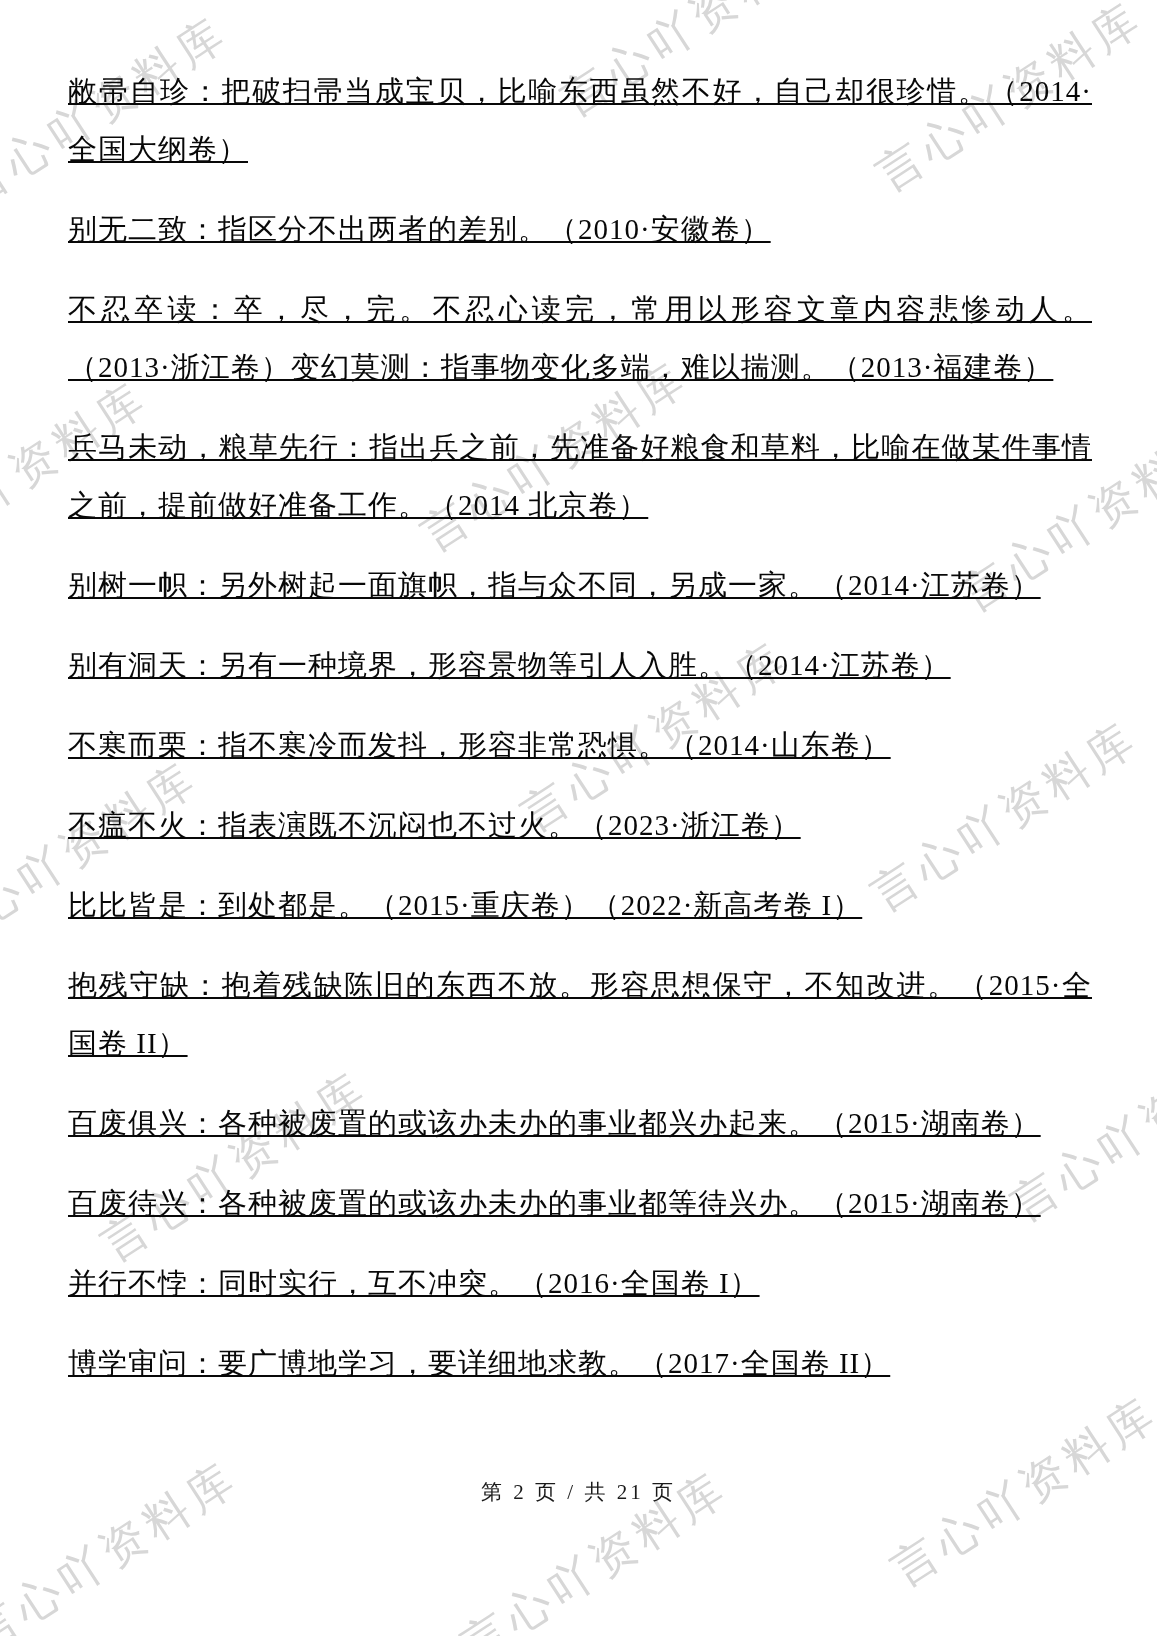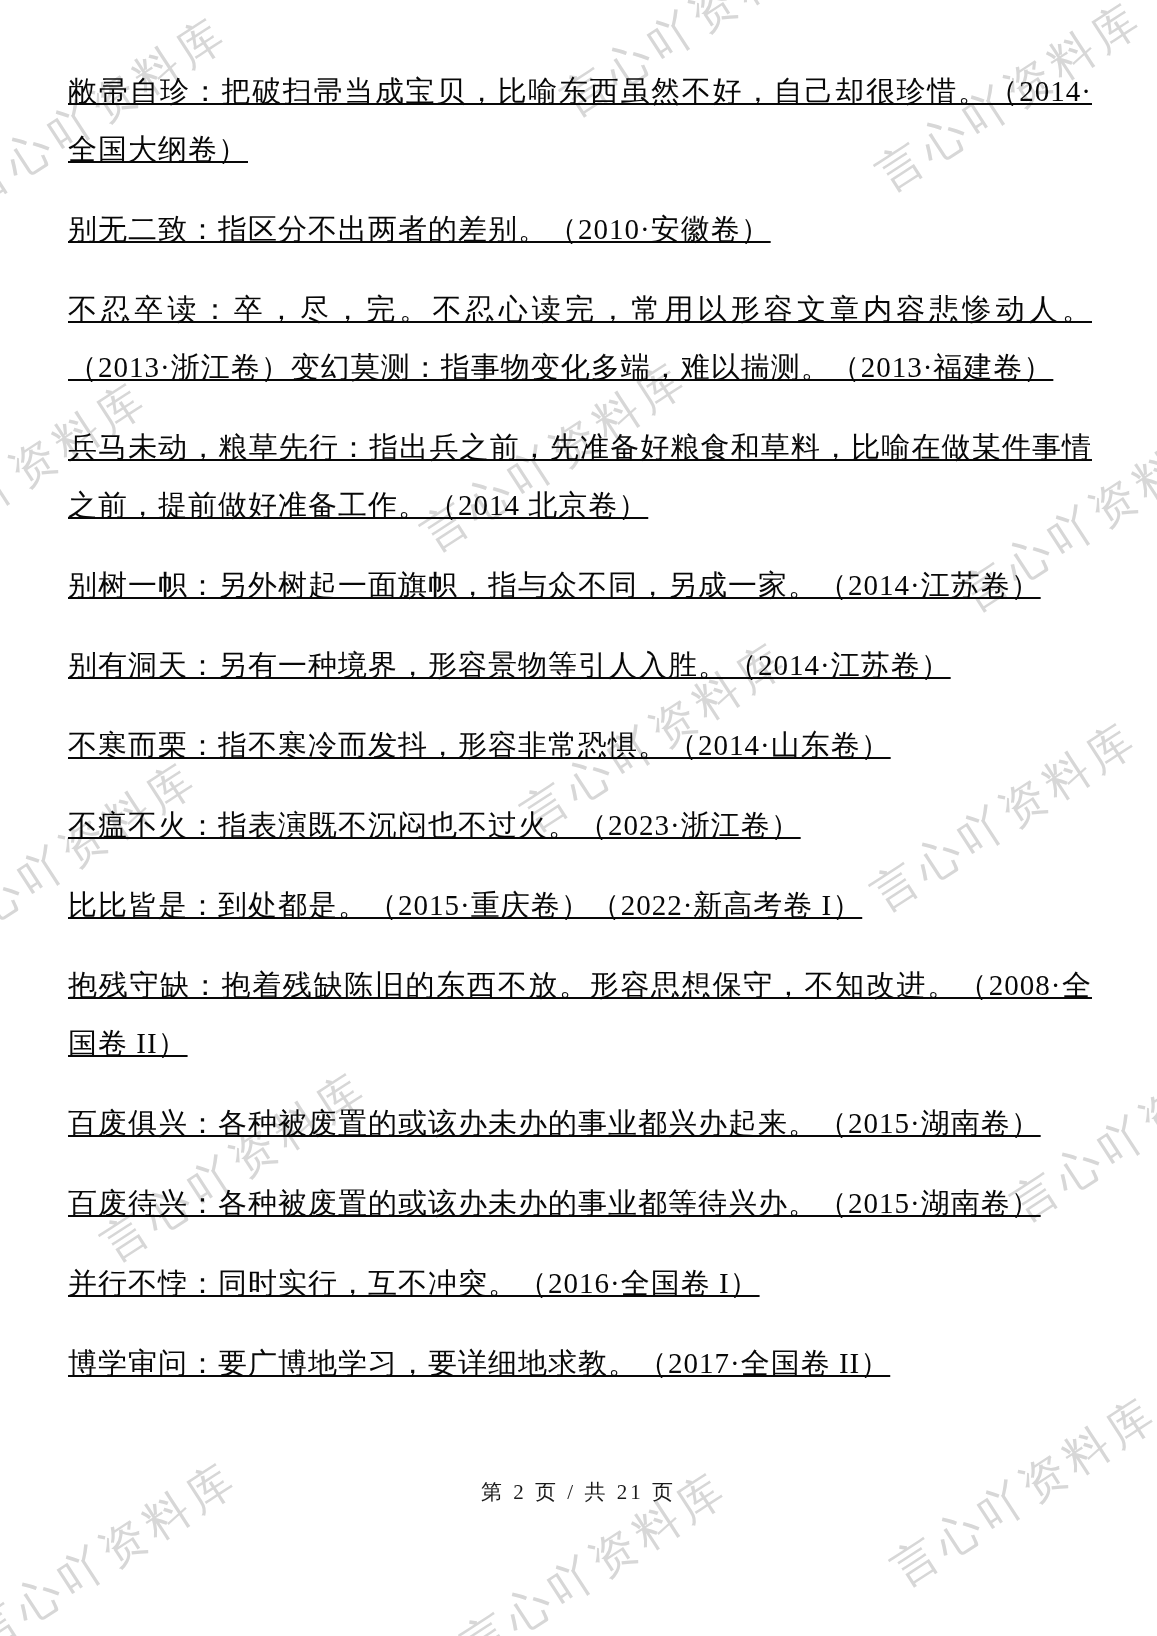--- a/index.html
+++ b/index.html
@@ -100,21 +100,21 @@
   <div class="content">
     <p class="entry">敝帚自珍：把破扫帚当成宝贝，比喻东西虽然不好，自己却很珍惜。（2014·全国大纲卷）</p>
     <p class="entry">别无二致：指区分不出两者的差别。（2010·安徽卷）</p>
     <p class="entry">不忍卒读：卒，尽，完。不忍心读完，常用以形容文章内容悲惨动人。（2013·浙江卷）变幻莫测：指事物变化多端，难以揣测。（2013·福建卷）</p>
     <p class="entry">兵马未动，粮草先行：指出兵之前，先准备好粮食和草料，比喻在做某件事情之前，提前做好准备工作。（2014 北京卷）</p>
     <p class="entry">别树一帜：另外树起一面旗帜，指与众不同，另成一家。（2014·江苏卷）</p>
     <p class="entry">别有洞天：另有一种境界，形容景物等引人入胜。（2014·江苏卷）</p>
     <p class="entry">不寒而栗：指不寒冷而发抖，形容非常恐惧。（2014·山东卷）</p>
     <p class="entry">不瘟不火：指表演既不沉闷也不过火。（2023·浙江卷）</p>
     <p class="entry">比比皆是：到处都是。（2015·重庆卷）（2022·新高考卷 I）</p>
-    <p class="entry">抱残守缺：抱着残缺陈旧的东西不放。形容思想保守，不知改进。（2008·全国卷 II）</p>
+    <p class="entry">抱残守缺：抱着残缺陈旧的东西不放。形容思想保守，不知改进。（2015·全国卷 II）</p>
     <p class="entry">百废俱兴：各种被废置的或该办未办的事业都兴办起来。（2015·湖南卷）</p>
     <p class="entry">百废待兴：各种被废置的或该办未办的事业都等待兴办。（2015·湖南卷）</p>
     <p class="entry">并行不悖：同时实行，互不冲突。（2016·全国卷 I）</p>
     <p class="entry">博学审问：要广博地学习，要详细地求教。（2017·全国卷 II）</p>
   </div>
 
   <div class="footer">第 2 页 / 共 21 页</div>
 
 </div>
 

